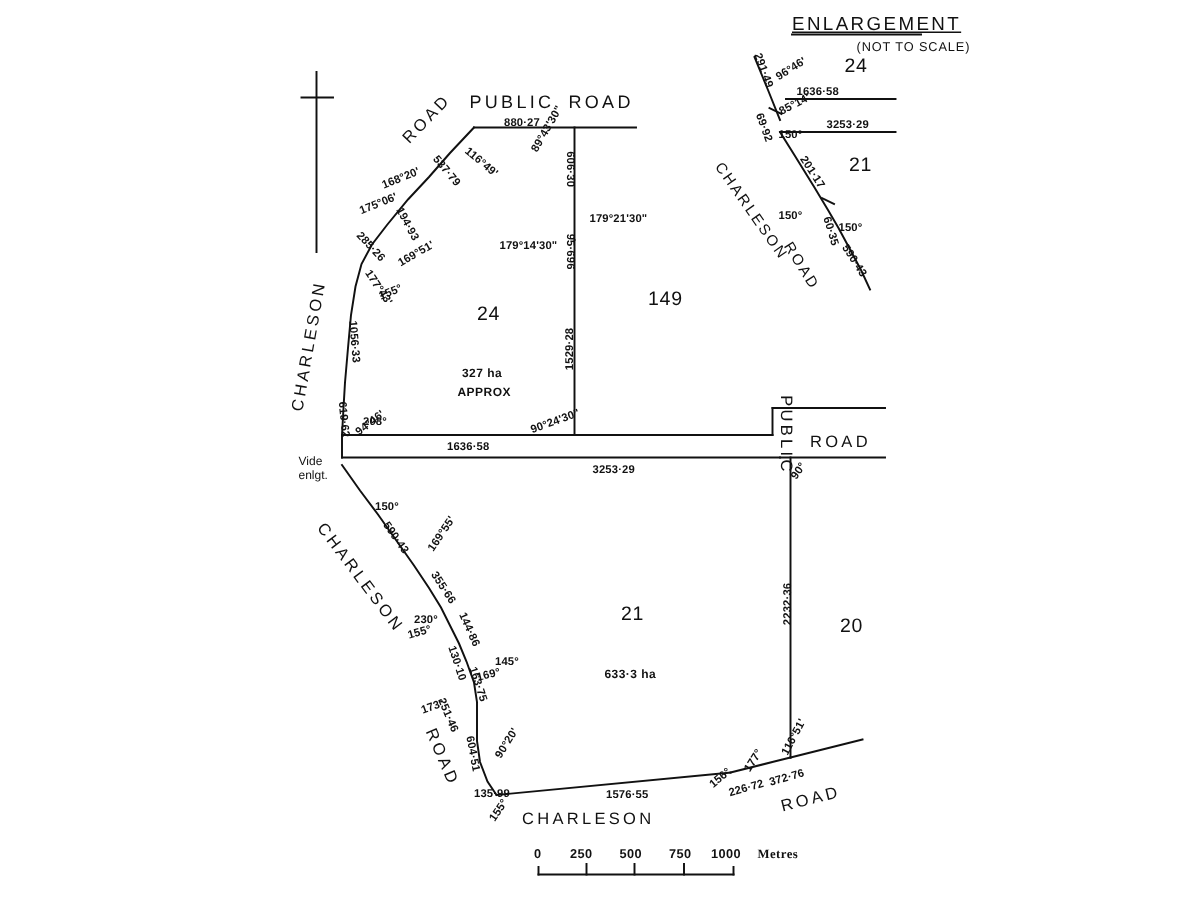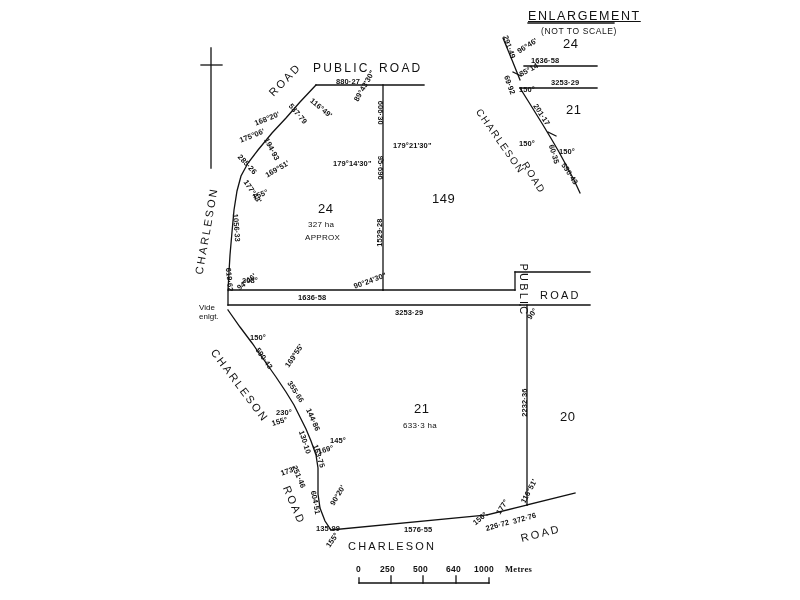--- a/index.html
+++ b/index.html
@@ -17,21 +17,21 @@
     white-space:nowrap;
     font-family:"Liberation Sans", sans-serif;
     color:#111;
     transform-origin:0 50%;
     line-height:1;
   }
   .dim{font-size:7.5px;letter-spacing:0.1px;font-weight:600;}
   .brg{font-size:7.5px;letter-spacing:0.1px;font-weight:600;}
   .road-name{font-size:12px;letter-spacing:2.2px;font-weight:400;}
   .lot-no{font-size:13px;font-weight:400;letter-spacing:0.5px;}
-  .lot-area{font-size:8px;font-weight:400;letter-spacing:0.3px;}
+  .lot-area{font-size:8px;font-weight:700;letter-spacing:0.3px;margin-top:24px;}
   .note{font-size:8px;font-weight:400;line-height:1.15;}
   .enl-title{font-size:12.5px;letter-spacing:1.6px;text-decoration:underline;}
   .enl-sub{font-size:8.5px;letter-spacing:0.6px;}
   .scale-num{font-size:8.5px;font-weight:700;letter-spacing:0.3px;}
   .scale-unit{font-size:8.5px;font-weight:700;letter-spacing:0.3px;}
 </style>
 </head>
 <body>
 
 <svg id="map" viewBox="0 0 800 600">
@@ -101,21 +101,21 @@
       <line x1="359" y1="578" x2="359" y2="583"></line>
       <line x1="391" y1="576" x2="391" y2="583"></line>
       <line x1="423" y1="576" x2="423" y2="583"></line>
       <line x1="456" y1="576" x2="456" y2="583"></line>
       <line x1="489" y1="578" x2="489" y2="583"></line>
     </g>
   </g>
 </svg>
 
 <div class="lbl enl-title" style="left:528px;top:10px;">ENLARGEMENT</div>
-<div class="lbl enl-sub" style="left:541px;top:27px;">(NOT TO SCALE)</div>
+<div class="lbl enl-sub" style="left:571px;top:27px;">(NOT TO SCALE)</div>
 <div class="lbl lot-no" style="left:563px;top:37px;">24</div>
 <div class="lbl lot-no" style="left:566px;top:103px;">21</div>
 
 <div class="lbl dim" style="left:505px;top:32px;transform:rotate(70deg);">291·49</div>
 <div class="lbl brg" style="left:518px;top:48px;transform:rotate(-32deg);">96°46'</div>
 <div class="lbl dim" style="left:531px;top:57px;">1636·58</div>
 <div class="lbl dim" style="left:506px;top:72px;transform:rotate(70deg);">69·92</div>
 <div class="lbl brg" style="left:520px;top:71px;transform:rotate(-28deg);">85°14'</div>
 <div class="lbl dim" style="left:551px;top:79px;">3253·29</div>
 <div class="lbl brg" style="left:519px;top:86px;">150°</div>
@@ -198,15 +198,15 @@
 <div class="lbl brg" style="left:281px;top:470px;transform:rotate(-20deg);">173°</div>
 <div class="lbl brg" style="left:332px;top:501px;transform:rotate(-58deg);">90°20'</div>
 <div class="lbl brg" style="left:328px;top:543px;transform:rotate(-56deg);">155°</div>
 <div class="lbl brg" style="left:474px;top:520px;transform:rotate(-40deg);">156°</div>
 <div class="lbl brg" style="left:498px;top:510px;transform:rotate(-58deg);">177°</div>
 <div class="lbl brg" style="left:523px;top:499px;transform:rotate(-62deg);">116°51'</div>
 
 <div class="lbl scale-num" style="left:356px;top:565px;">0</div>
 <div class="lbl scale-num" style="left:380px;top:565px;">250</div>
 <div class="lbl scale-num" style="left:413px;top:565px;">500</div>
-<div class="lbl scale-num" style="left:446px;top:565px;">640</div>
+<div class="lbl scale-num" style="left:446px;top:565px;">750</div>
 <div class="lbl scale-num" style="left:474px;top:565px;">1000</div>
 <div class="lbl scale-unit" style="left:505px;top:565px;font-family:Liberation Serif, serif;">Metres</div>
 
 </body></html>

